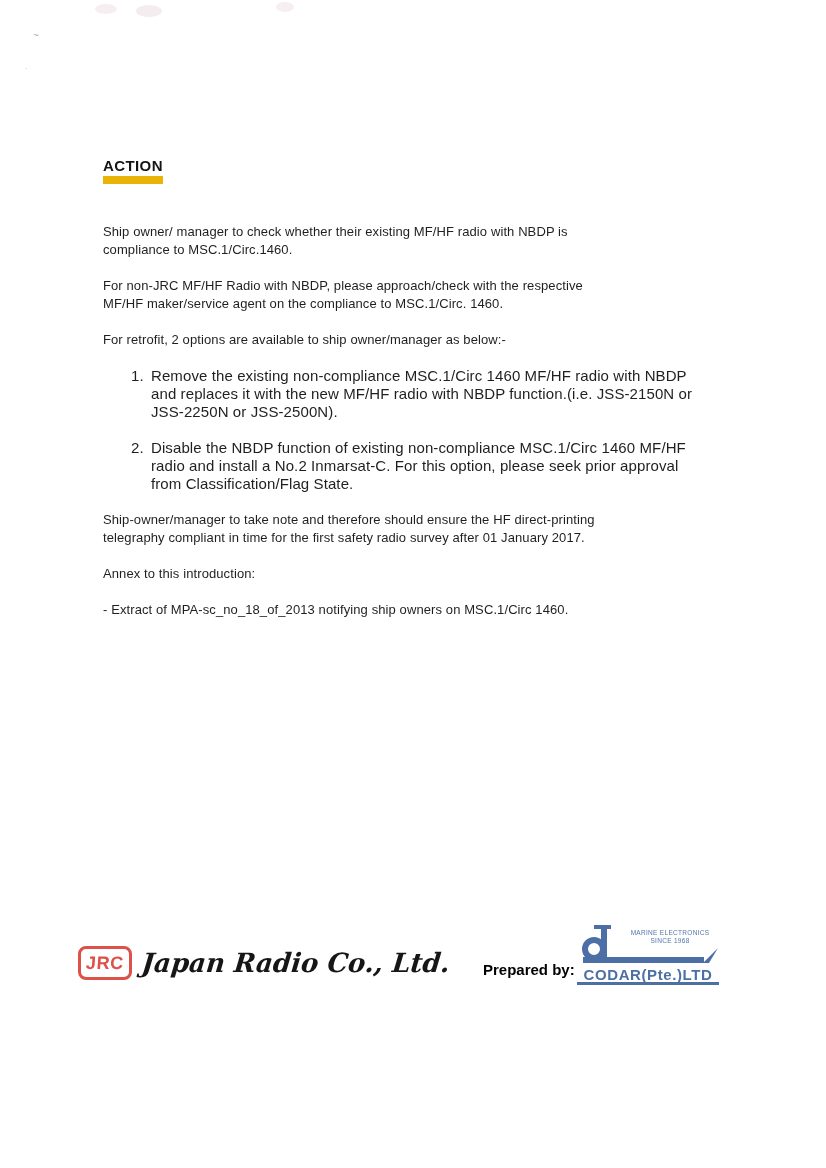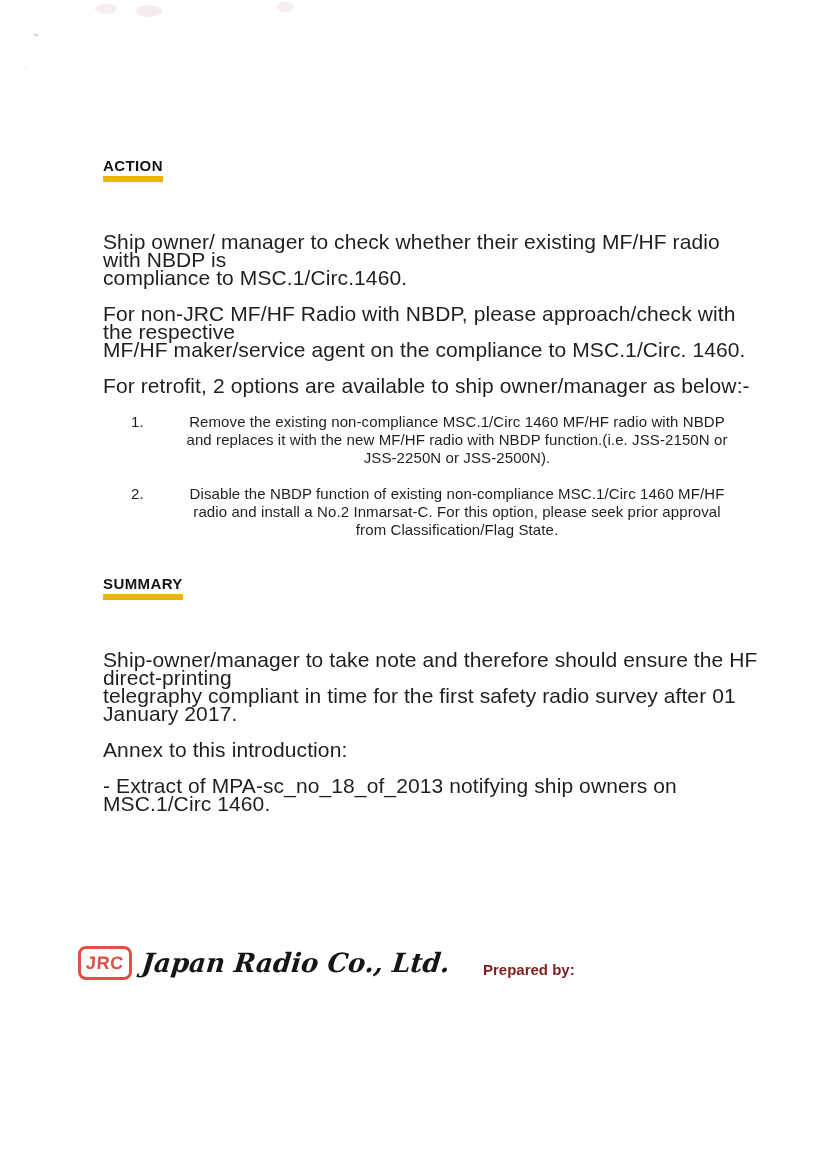--- a/index.html
+++ b/index.html
@@ -4,52 +4,52 @@
 <style>
   html,body{margin:0;padding:0;background:#e8e8e8;}
   .page{
     position:relative;width:826px;height:1168px;background:#ffffff;
     font-family:"Liberation Sans","DejaVu Sans",sans-serif;
     color:#1f1f1f;overflow:hidden;margin:0 auto;
   }
   .content{position:absolute;left:103px;top:157px;width:660px;}
   .doc-heading{
     display:inline-block;font-size:15px;font-weight:bold;letter-spacing:.4px;
-    color:#141414;border-bottom:6px solid #eab308;padding-bottom:1px;margin:0 0 35px 0;
+    color:#141414;border-bottom:8px solid #eab308;padding-bottom:1px;margin:0 0 35px 0;
   }
   .heading-row{line-height:18px;}
   .para{
-    margin:16px 0 18px 0;font-size:21px;line-height:18px;letter-spacing:.1px;
+    margin:4px 0 18px 0;font-size:13px;line-height:18px;letter-spacing:.1px;
     white-space:pre-wrap;
   }
   .list-item{
     display:flex;margin:0 0 18px 0;font-size:15px;line-height:18px;letter-spacing:.1px;
   }
   .list-num{width:20px;flex:0 0 20px;}
   .list-item{margin-left:28px;}
-  .list-body{white-space:pre-wrap;flex:1;text-align:center;}
+  .list-body{white-space:pre-wrap;flex:1;}
   .or-line{margin-left:48px;}
   .summary-gap{margin-top:36px;}
   
   .jrc{position:absolute;left:78px;top:946px;display:flex;align-items:center;}
   .jrc-badge{
     border:3px solid #dd5148;border-radius:8px;background:#fff;
     width:48px;height:28px;display:flex;align-items:center;justify-content:center;
   }
   .jrc-badge span{
     color:#dd5148;font-weight:bold;font-size:18px;letter-spacing:.5px;
     transform:skewX(-4deg);font-family:"Liberation Sans",sans-serif;
   }
   .jrc-word{
     margin-left:10px;font-family:"DejaVu Serif","Liberation Serif",serif;
     font-style:italic;font-weight:bold;font-size:26px;color:#161616;
     transform:skewX(-6deg) scaleY(1.02);white-space:nowrap;
   }
   
-  .prepared{position:absolute;left:483px;top:961px;font-size:15px;font-weight:bold;color:#7f1d1d;}
+  .prepared{position:absolute;left:483px;top:961px;font-size:15px;font-weight:bold;color:#000000;}
   .codar{position:absolute;left:577px;top:922px;width:142px;height:64px;}
   .codar-tagline{
     position:absolute;left:50px;top:7px;width:86px;text-align:center;
     font-size:6.5px;line-height:8px;color:#5375ab;letter-spacing:.3px;white-space:pre-line;
   }
   .codar-name{
     position:absolute;left:0;top:44px;width:142px;text-align:center;
     font-size:15px;font-weight:bold;color:#4c70a6;letter-spacing:.6px;
     transform:scaleY(.95);white-space:nowrap;
   }
@@ -93,34 +93,44 @@
     </div>
 
 
     <div class="list-item">
       <span class="list-num">2.</span>
       <span class="list-body">Disable the NBDP function of existing non-compliance MSC.1/Circ 1460 MF/HF
 radio and install a No.2 Inmarsat-C. For this option, please seek prior approval
 from Classification/Flag State.</span>
     </div>
 
-    <div class="heading-row summary-gap">
-      <h2 class="doc-heading">SUMMARY</h2>
-    </div>
 
     <p class="para">Ship-owner/manager to take note and therefore should ensure the HF direct-printing
 telegraphy compliant in time for the first safety radio survey after 01 January 2017.</p>
     <p class="para">Annex to this introduction:</p>
     <p class="para">- Extract of MPA-sc_no_18_of_2013 notifying ship owners on MSC.1/Circ 1460.</p>
 
   </div>
 
   <div class="jrc">
     <div class="jrc-badge">
       <span>JRC</span>
     </div>
     <div class="jrc-word">Japan Radio Co., Ltd.</div>
   </div>
 
   <div class="prepared">Prepared by:</div>
 
+  <div class="codar">
+    <svg width="142" height="44" viewBox="0 0 142 44">
+      <circle cx="17" cy="27" r="9" fill="none" stroke="#4c70a6" stroke-width="6"></circle>
+      <line x1="27" y1="6" x2="27" y2="36" stroke="#4c70a6" stroke-width="6"></line>
+      <line x1="17" y1="5" x2="34" y2="5" stroke="#4c70a6" stroke-width="4"></line>
+      <rect x="6" y="35" width="121" height="6" fill="#4c70a6"></rect>
+      <path d="M126 41 L141 26 L132 41 Z" fill="#4c70a6"></path>
+    </svg>
+    <div class="codar-tagline">MARINE ELECTRONICS
+SINCE 1968</div>
+    <div class="codar-name">CODAR(Pte.)LTD</div>
+    <div class="codar-rule"></div>
+  </div>
 
 </div>
 
 </body></html>

